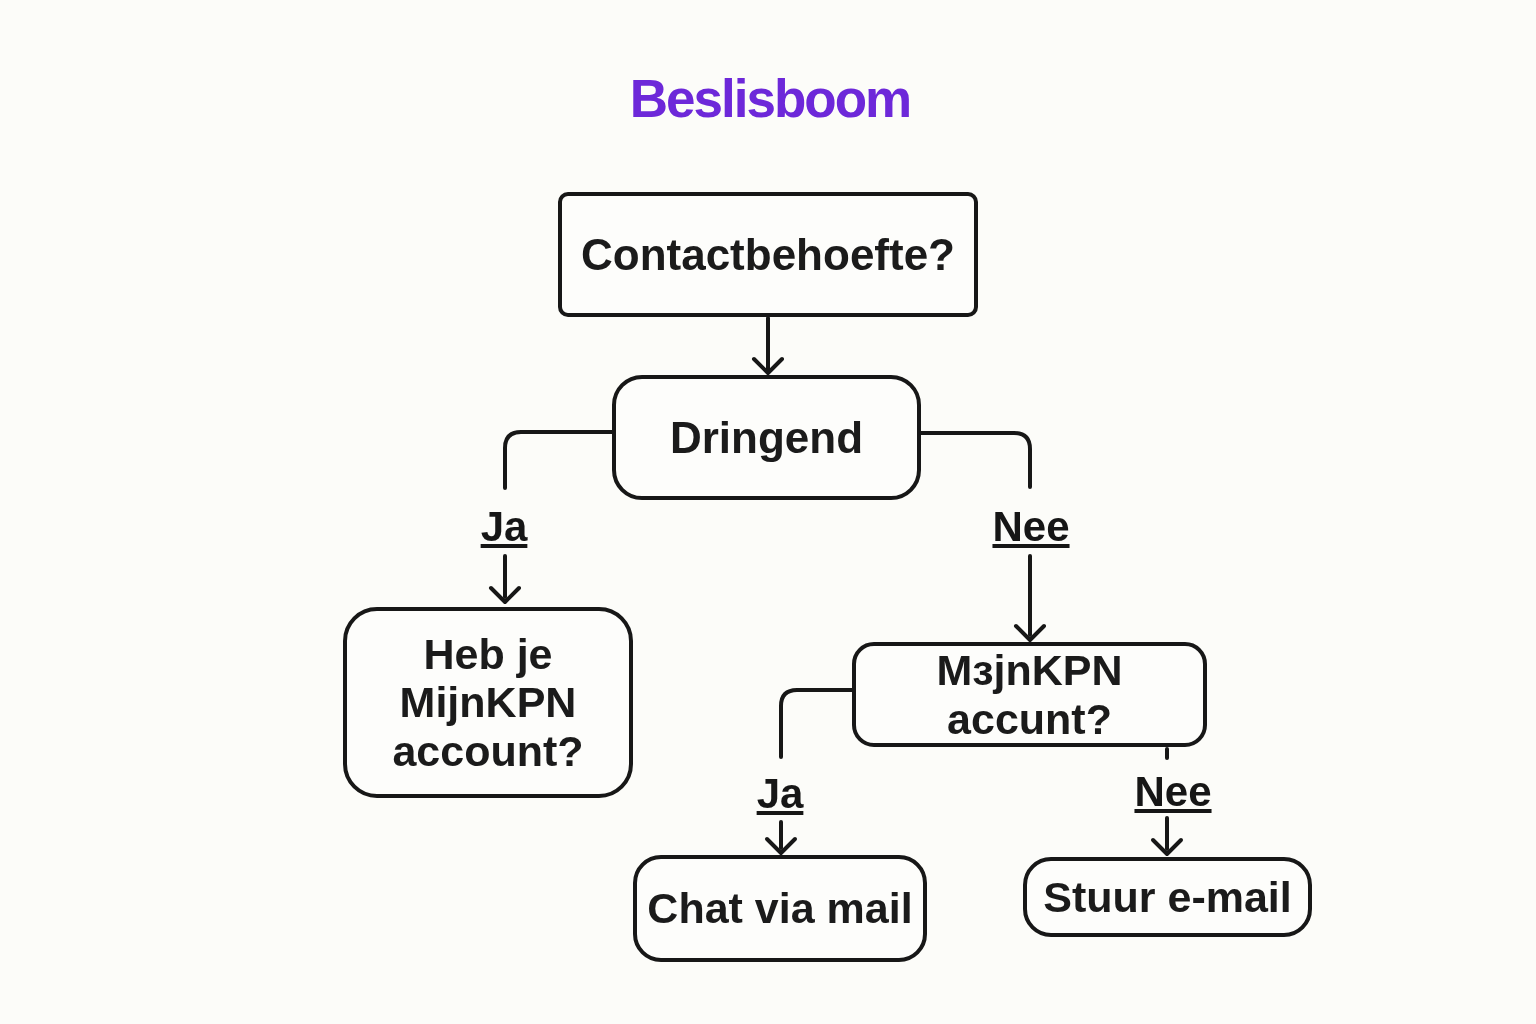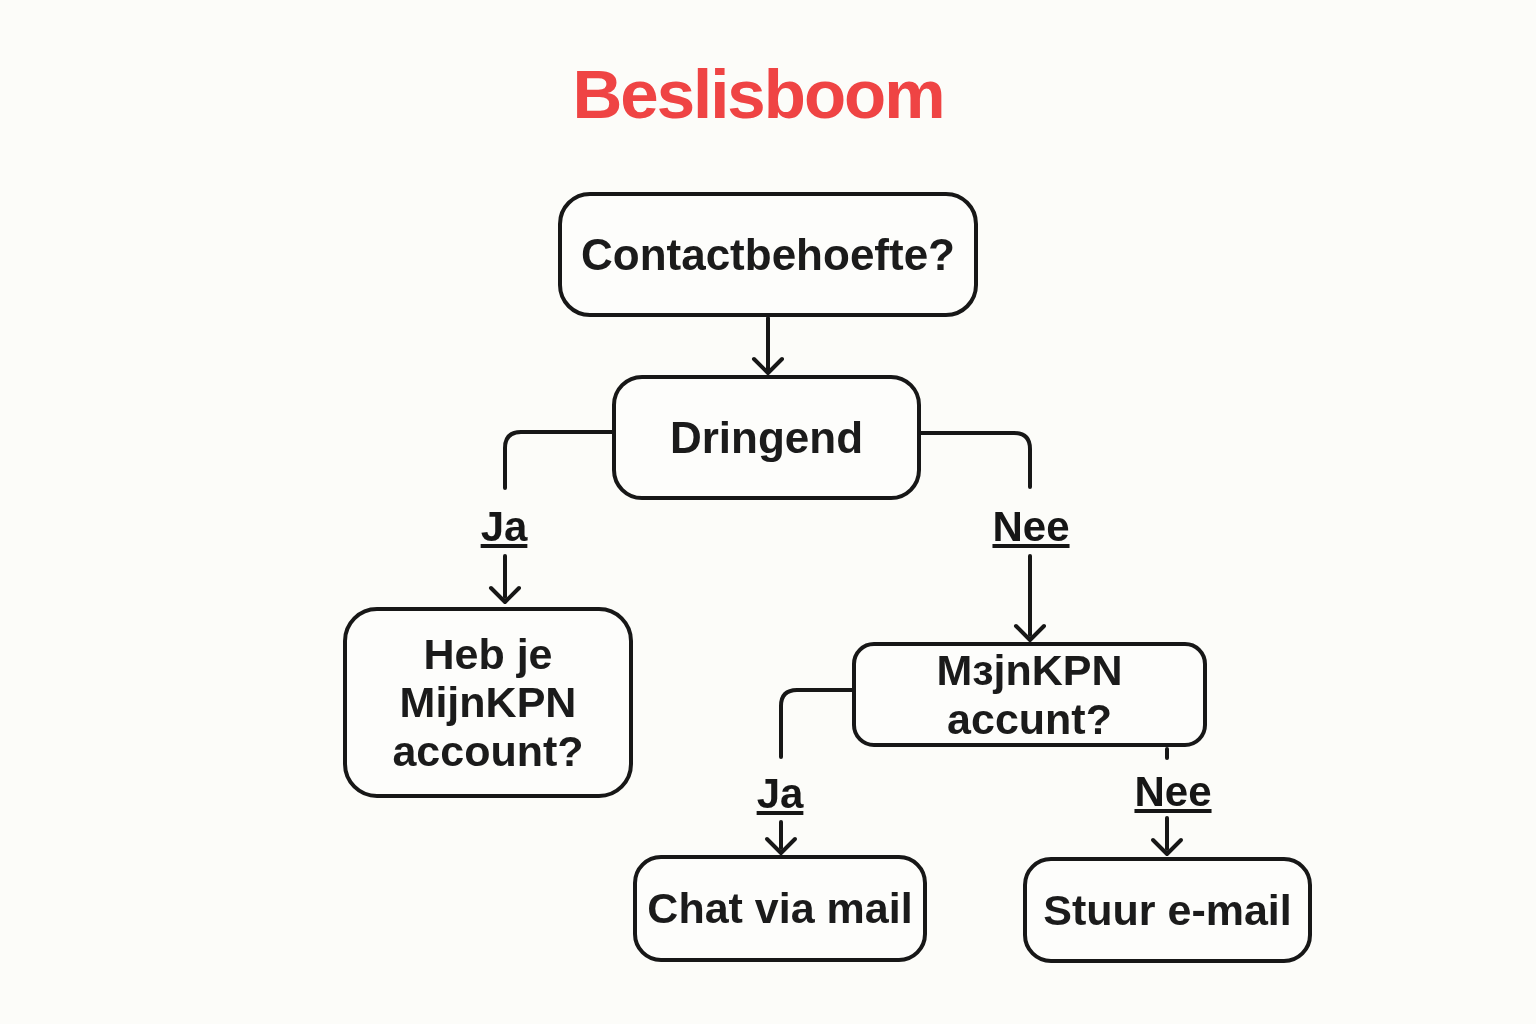--- a/index.html
+++ b/index.html
@@ -18,27 +18,27 @@
     position: relative;
     width: 1536px;
     height: 1024px;
     background: #fcfcf9;
   }
   .title {
     position: absolute;
     top: 56px;
     left: 754px;
     transform: translateX(-50%);
-    font-size: 69px;
+    font-size: 53px;
     font-weight: 700;
     letter-spacing: -2px;
     white-space: nowrap;
     line-height: 1;
-    margin: 4px;
-    color: #ef4444;
+    margin: 16px;
+    color: #6d28d9;
   }
   .edges {
     position: absolute;
     left: 0;
     top: 0;
     width: 1536px;
     height: 1024px;
   }
   .node {
     position: absolute;
@@ -47,26 +47,26 @@
     background: #fdfdfb;
     display: flex;
     align-items: center;
     justify-content: center;
     text-align: center;
     font-weight: 700;
     color: #1b1b1b;
     line-height: 1.12;
     white-space: pre-line;
   }
-  #node-root            { left: 558px;  top: 192px; width: 420px; height: 125px; border-radius: 32px; font-size: 44px; }
+  #node-root            { left: 558px;  top: 192px; width: 420px; height: 125px; border-radius: 10px; font-size: 44px; }
   #node-urgency         { left: 612px;  top: 375px; width: 309px; height: 125px; border-radius: 30px; font-size: 44px; }
   #node-account-left    { left: 343px;  top: 607px; width: 290px; height: 191px; border-radius: 34px; font-size: 43px; }
   #node-account-right   { left: 852px;  top: 642px; width: 355px; height: 105px; border-radius: 22px; font-size: 43px; }
   #node-chat            { left: 633px;  top: 855px; width: 294px; height: 107px; border-radius: 28px; font-size: 43px; text-align: right; }
-  #node-email           { left: 1023px; top: 857px; width: 289px; height: 106px; border-radius: 28px; font-size: 43px; }
+  #node-email           { left: 1023px; top: 857px; width: 289px; height: 80px; border-radius: 28px; font-size: 43px; }
   .edge-label {
     position: absolute;
     transform: translate(-50%, -50%);
     font-size: 42px;
     font-weight: 700;
     line-height: 1;
     color: #161616;
     white-space: nowrap;
     text-decoration: underline;
   }

